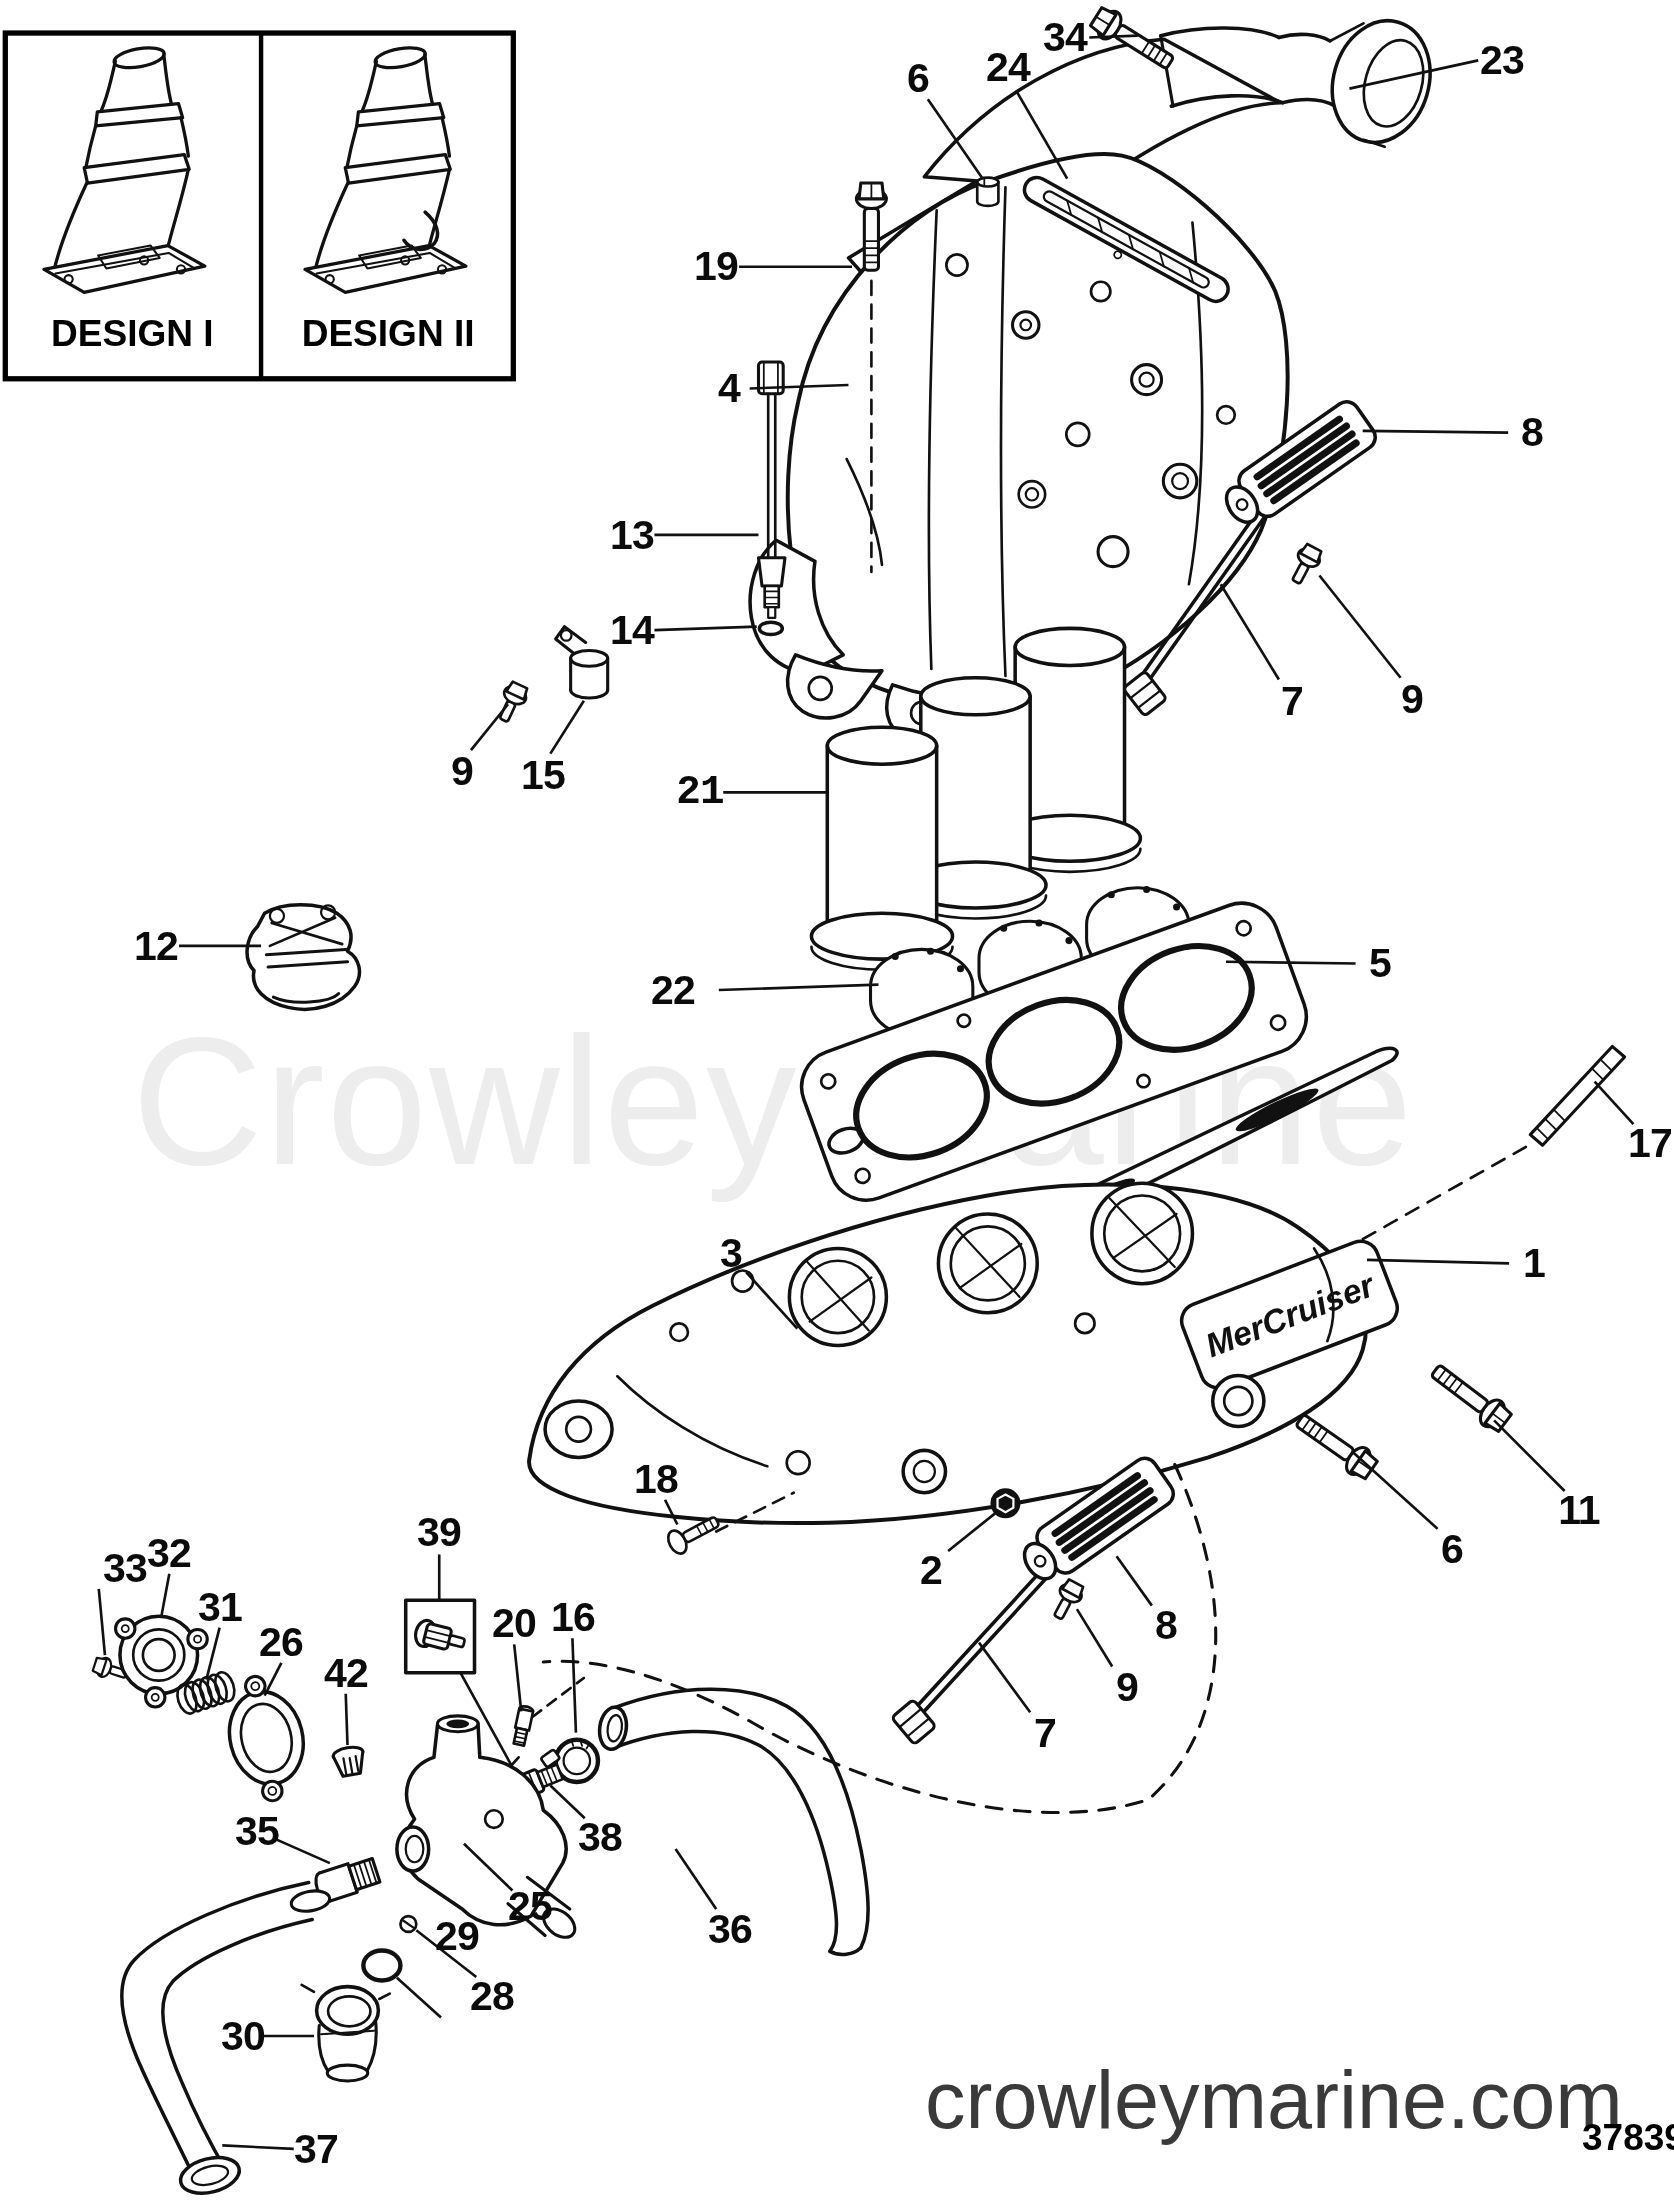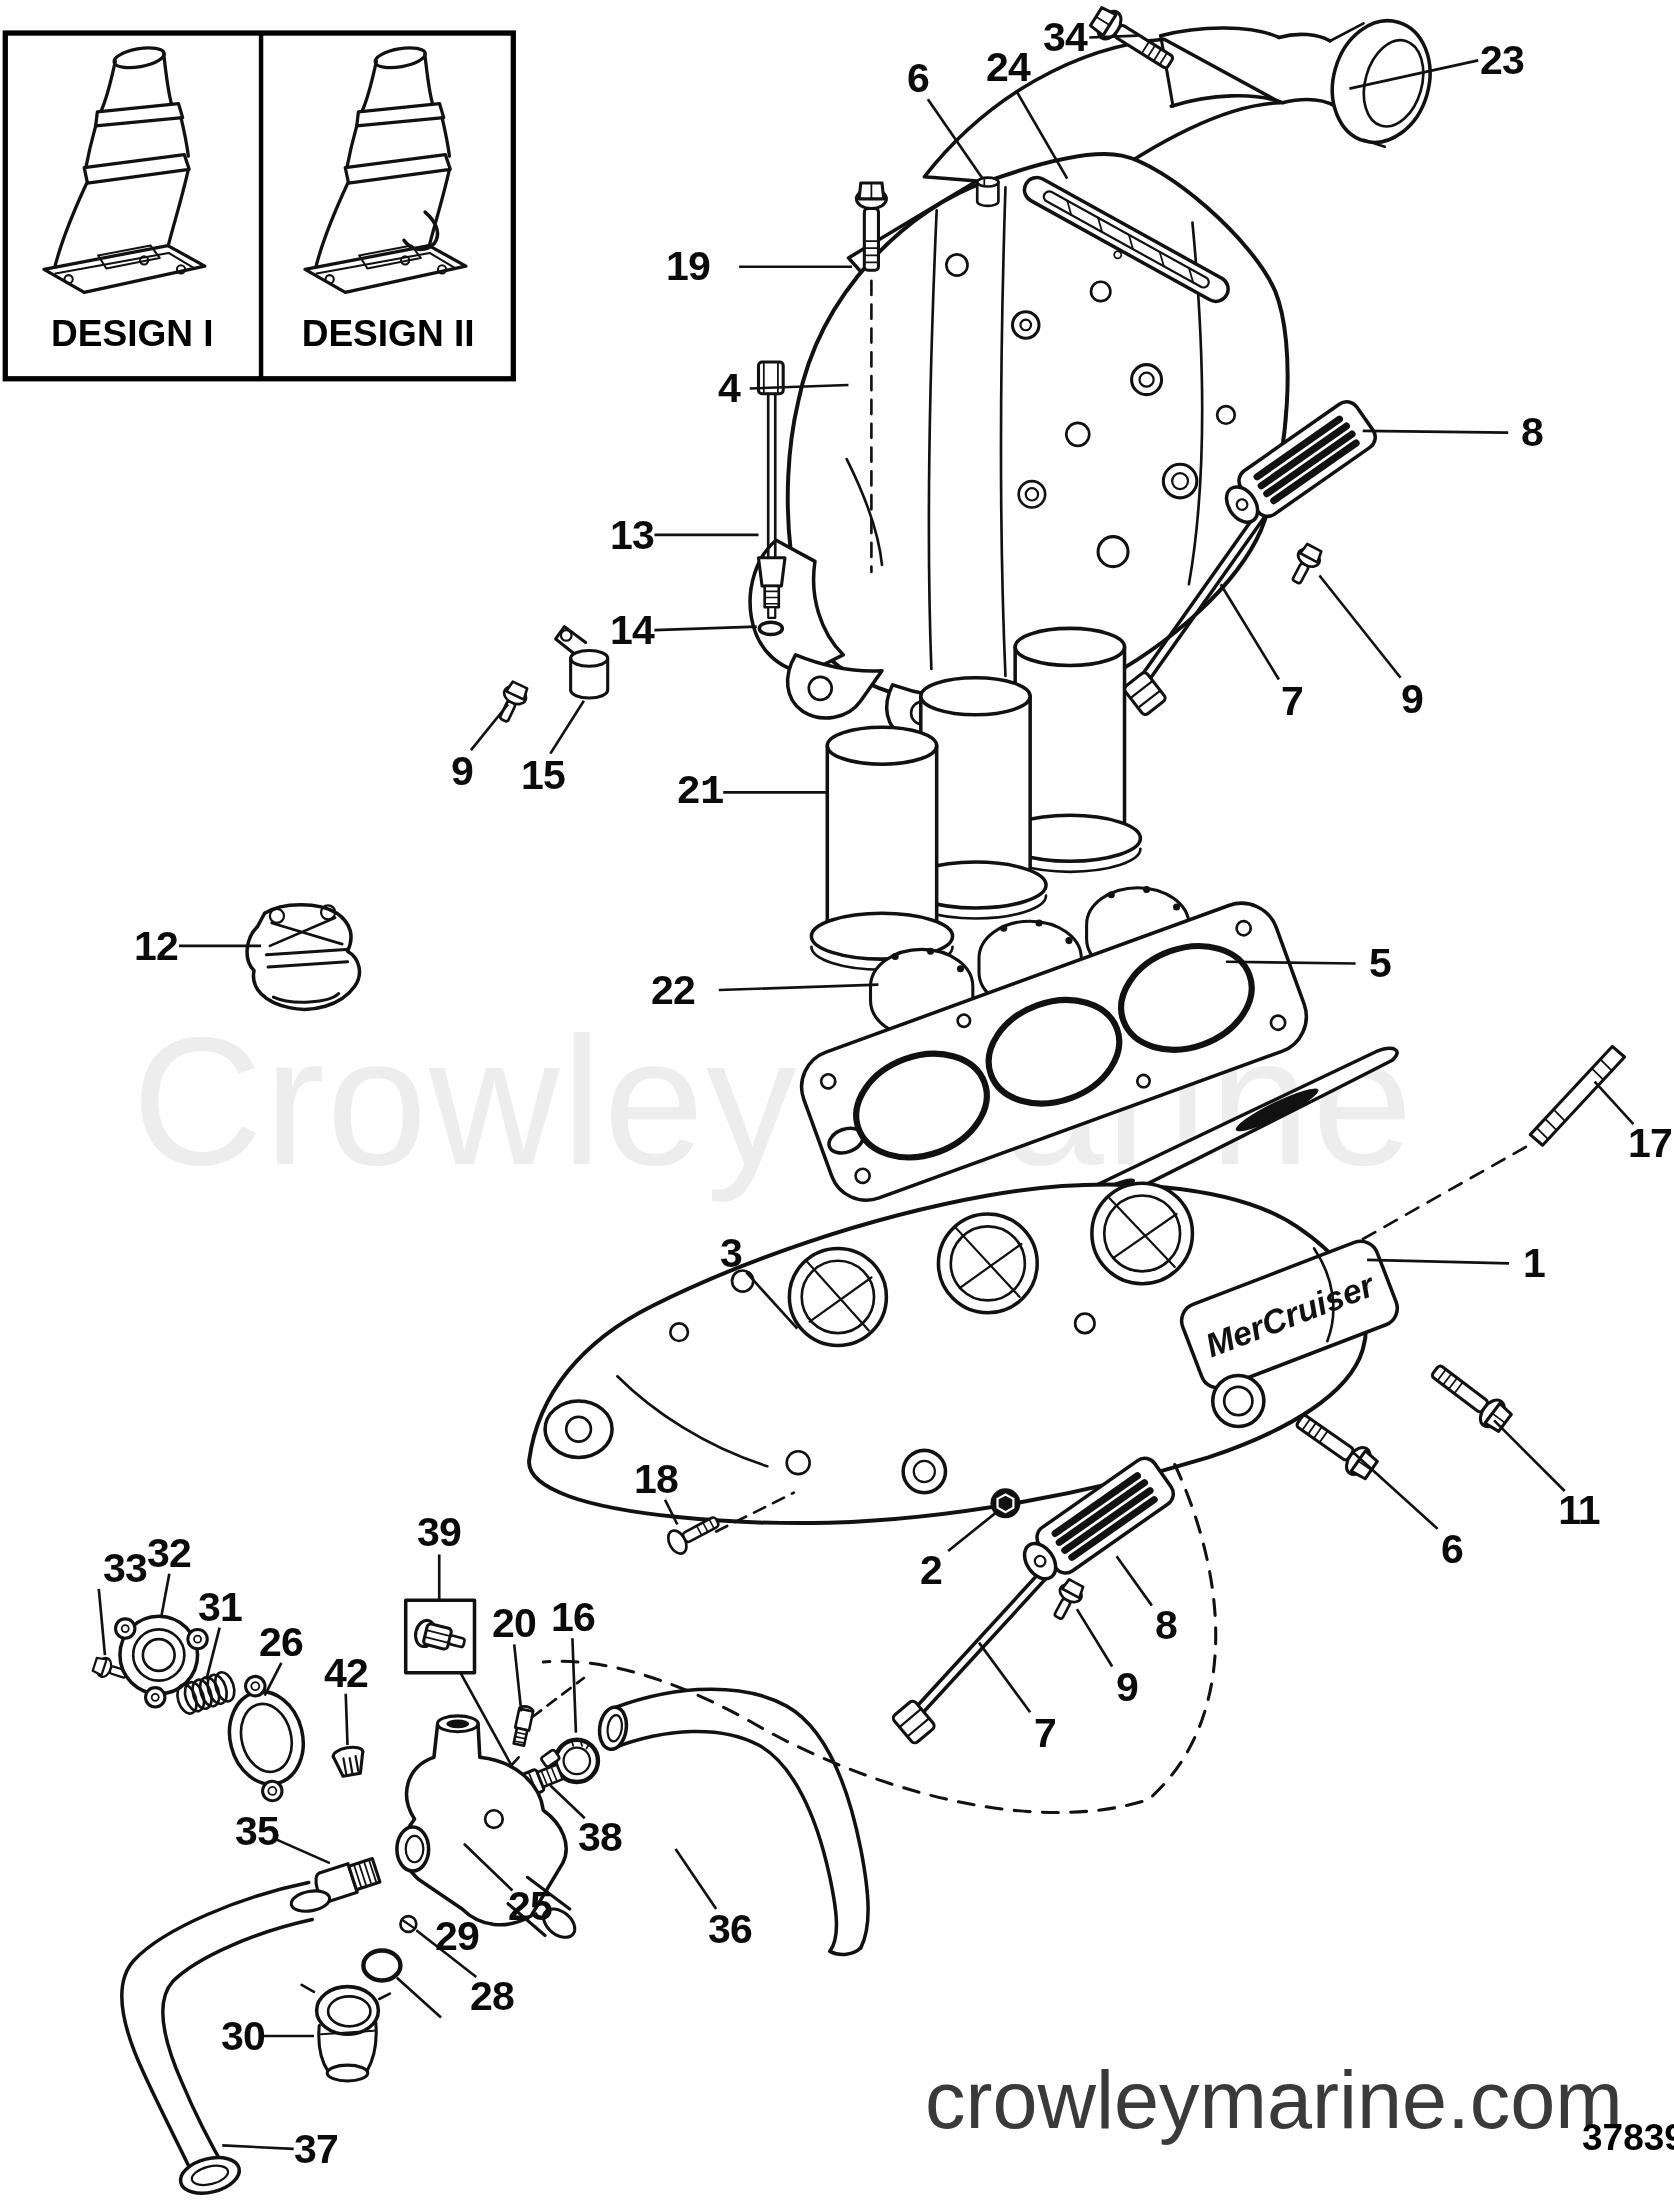--- a/index.html
+++ b/index.html
@@ -469,21 +469,21 @@
         <line x1="299" y1="2308" x2="356" y2="2308" stroke="#111" stroke-width="3"></line>
         <line x1="333" y1="2436" x2="252" y2="2432" stroke="#111" stroke-width="3"></line>
       </g>
   </svg>
 
   <div id="callout-layer">
       <div class="callout" style="left: 1065px; top: 37px;">34</div>
       <div class="callout" style="left: 1502px; top: 60px;">23</div>
       <div class="callout" style="left: 918px; top: 78px;">6</div>
       <div class="callout" style="left: 1008px; top: 67px;">24</div>
-      <div class="callout" style="left: 688px; top: 266px;">19</div>
+      <div class="callout" style="left: 716px; top: 266px;">19</div>
       <div class="callout" style="left: 729px; top: 388px;">4</div>
       <div class="callout" style="left: 632px; top: 535px;">13</div>
       <div class="callout" style="left: 632px; top: 630px;">14</div>
       <div class="callout" style="left: 1532px; top: 432px;">8</div>
       <div class="callout" style="left: 1412px; top: 699px;">9</div>
       <div class="callout" style="left: 1292px; top: 701px;">7</div>
       <div class="callout" style="left: 462px; top: 771px;">9</div>
       <div class="callout" style="left: 543px; top: 775px;">15</div>
       <div class="callout" style="left: 700px; top: 792px; font-family: Liberation Mono, monospace;">21</div>
       <div class="callout" style="left: 156px; top: 946px;">12</div>

